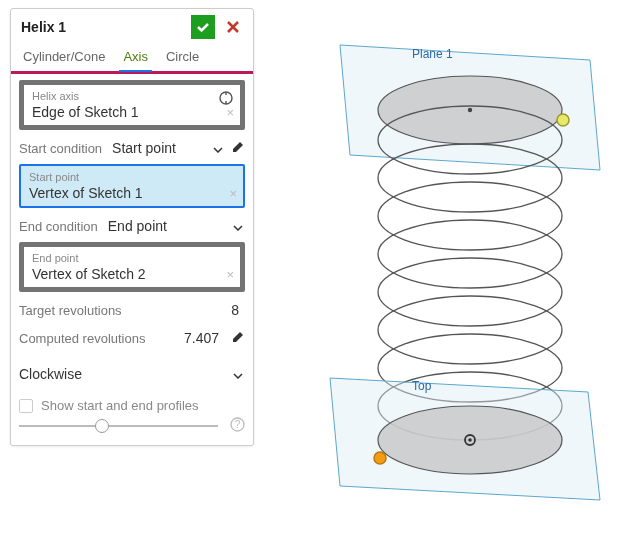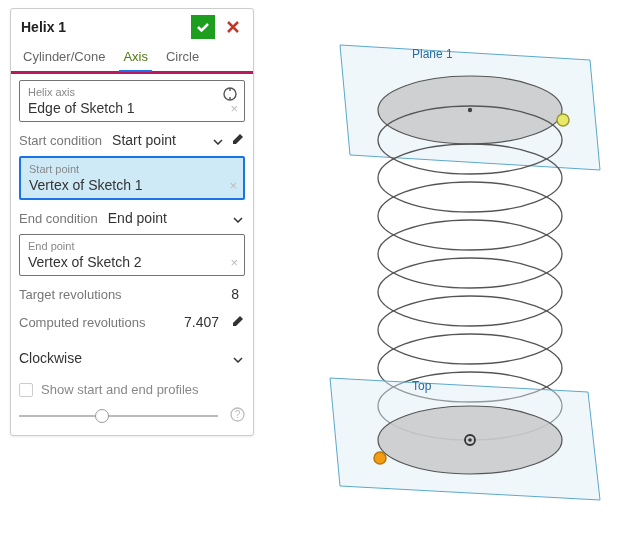--- a/index.html
+++ b/index.html
@@ -75,21 +75,21 @@
     left: 0;
     right: 0;
     bottom: -1px;
     height: 2px;
     background: #1a73e8;
   }
   .panel-body {
     padding: 6px 8px 8px 8px;
   }
   .field-box {
-    border: 1px solid #737373;
+    border: 5px solid #737373;
     border-radius: 2px;
     padding: 4px 6px 4px 8px;
     position: relative;
     margin-bottom: 6px;
     background: #fff;
   }
   .field-box.selected {
     background: #cfeaf7;
     border: 2px solid #1a73e8;
   }
@@ -151,21 +151,21 @@
     margin: 16px 0;
   }
   .dropdown-row .dd-text {
     flex: 1;
     color: #333;
     font-size: 14px;
   }
   .checkbox-row {
     display: flex;
     align-items: center;
-    margin: 6px 0 6px 0;
+    margin: 6px 0 0 0;
     color: #888;
   }
   .checkbox {
     width: 14px;
     height: 14px;
     border: 1px solid #ccc;
     border-radius: 2px;
     margin-right: 8px;
   }
   .slider-row {

